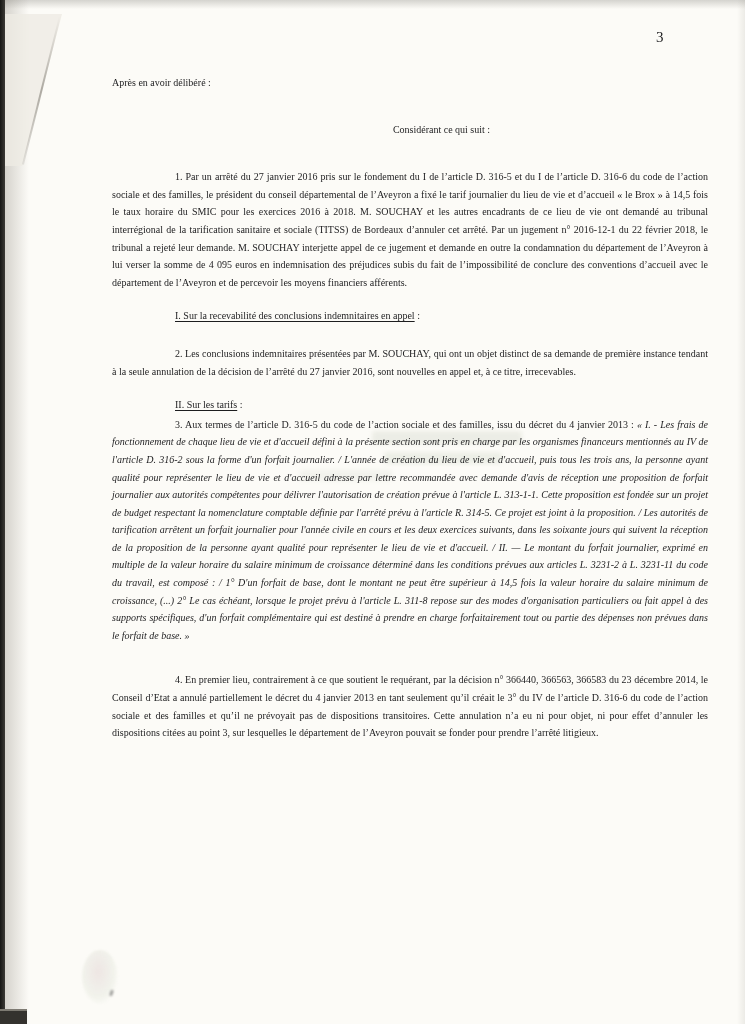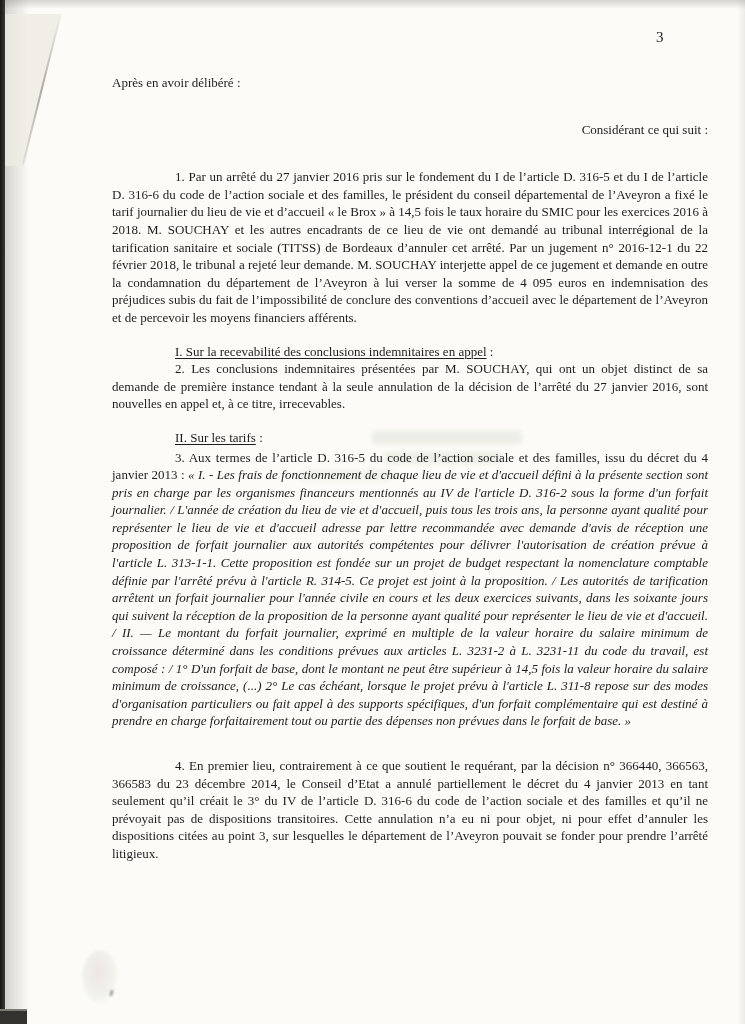--- a/index.html
+++ b/index.html
@@ -33,28 +33,28 @@
   .stamp-smudge::after{content:"";position:absolute;left:28px;top:40px;width:3px;height:6px;
     background:rgba(90,90,88,.55);transform:rotate(18deg);border-radius:1px;filter:none;}
   .bleed{position:absolute;filter:blur(2px);z-index:1;border-radius:3px;}
   .bleed.b1{left:372px;top:431px;width:150px;height:13px;background:rgba(128,148,118,.13);}
   .bleed.b2{left:384px;top:452px;width:118px;height:12px;background:rgba(122,142,112,.11);}
   .bleed.b3{left:300px;top:470px;width:92px;height:11px;background:rgba(126,142,116,.08);}
   
   .pagenum{position:absolute;left:656px;top:29px;font-size:15px;letter-spacing:.3px;z-index:4;}
   .content{
     position:absolute;left:112px;top:74px;width:596px;z-index:4;
-    font-size:13px;line-height:17.6px;text-align:justify;
+    font-size:10px;line-height:17.6px;text-align:justify;
   }
   .content p{margin:0;}
   p.opening{margin-bottom:29px;text-align:left;}
-  p.considering{text-indent:63px;margin-bottom:30px;text-align:right;}
+  p.considering{text-indent:63px;margin-bottom:30px;text-align:center;}
   p.para{text-indent:63px;}
   p.p1{margin-bottom:16px;margin-top:30px;}
-  p.h1{text-indent:63px;margin-bottom:0;text-align:left;}
+  p.h1{text-indent:63px;margin-bottom:20px;text-align:left;}
   p.p2{margin-bottom:16px;}
   p.h2{text-indent:63px;margin-bottom:2px;text-align:left;}
   p.p3{margin-bottom:27px;}
   .u{text-decoration:underline;text-underline-offset:2px;text-decoration-thickness:1px;}
   .it{font-style:italic;}
 </style>
 </head>
 <body>
 
 <div class="scan">

